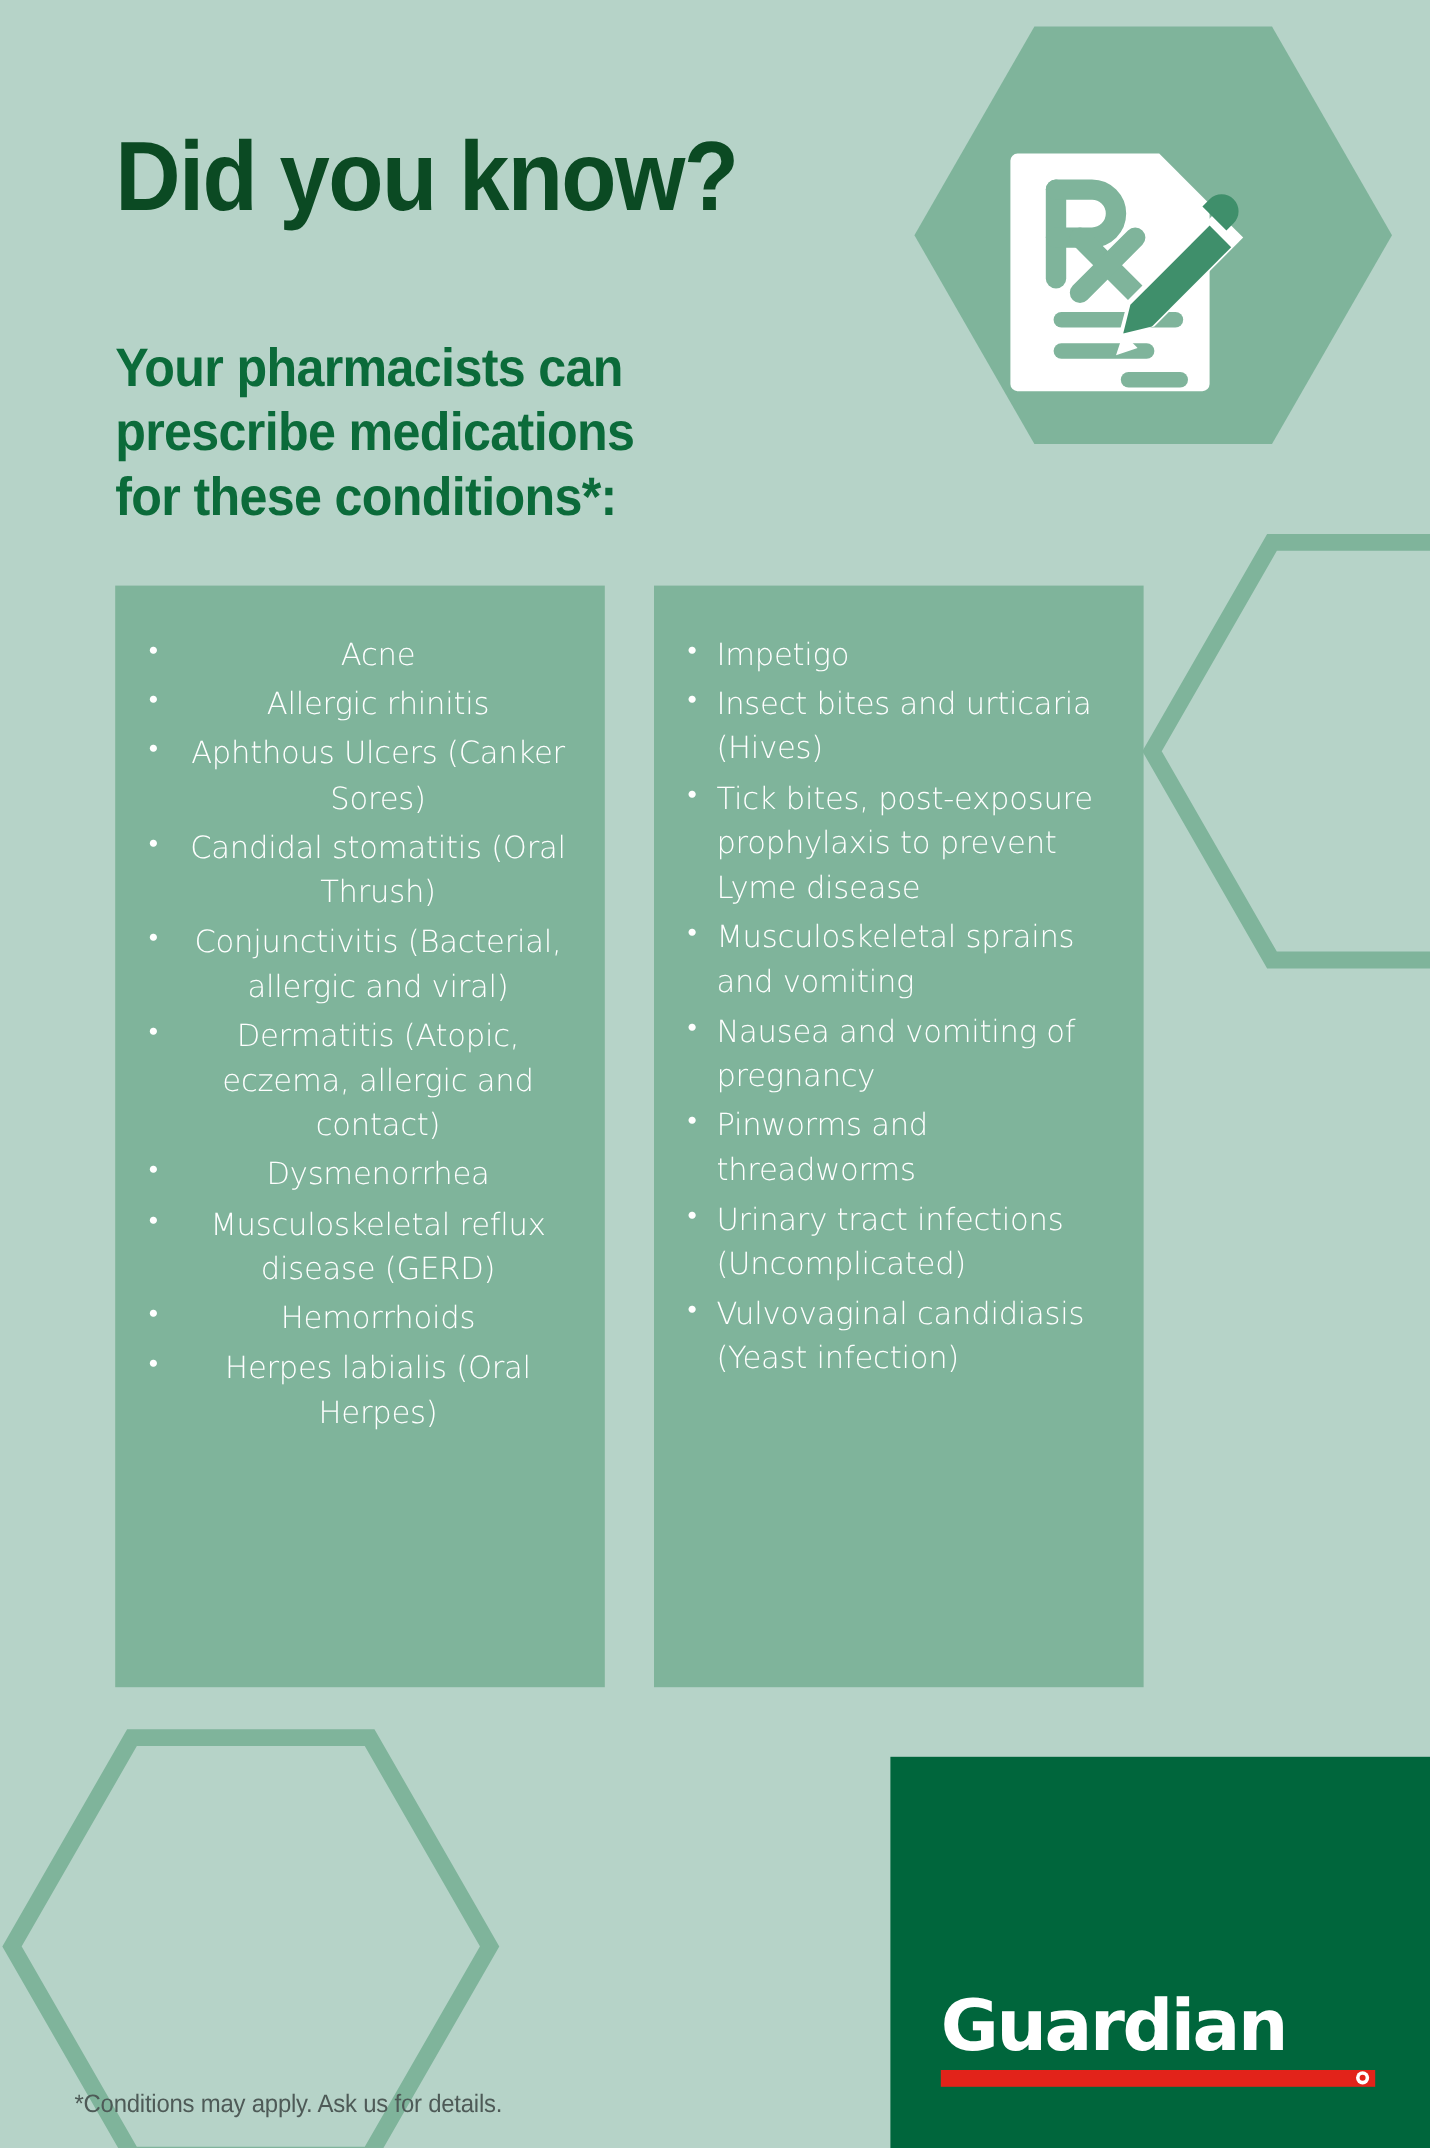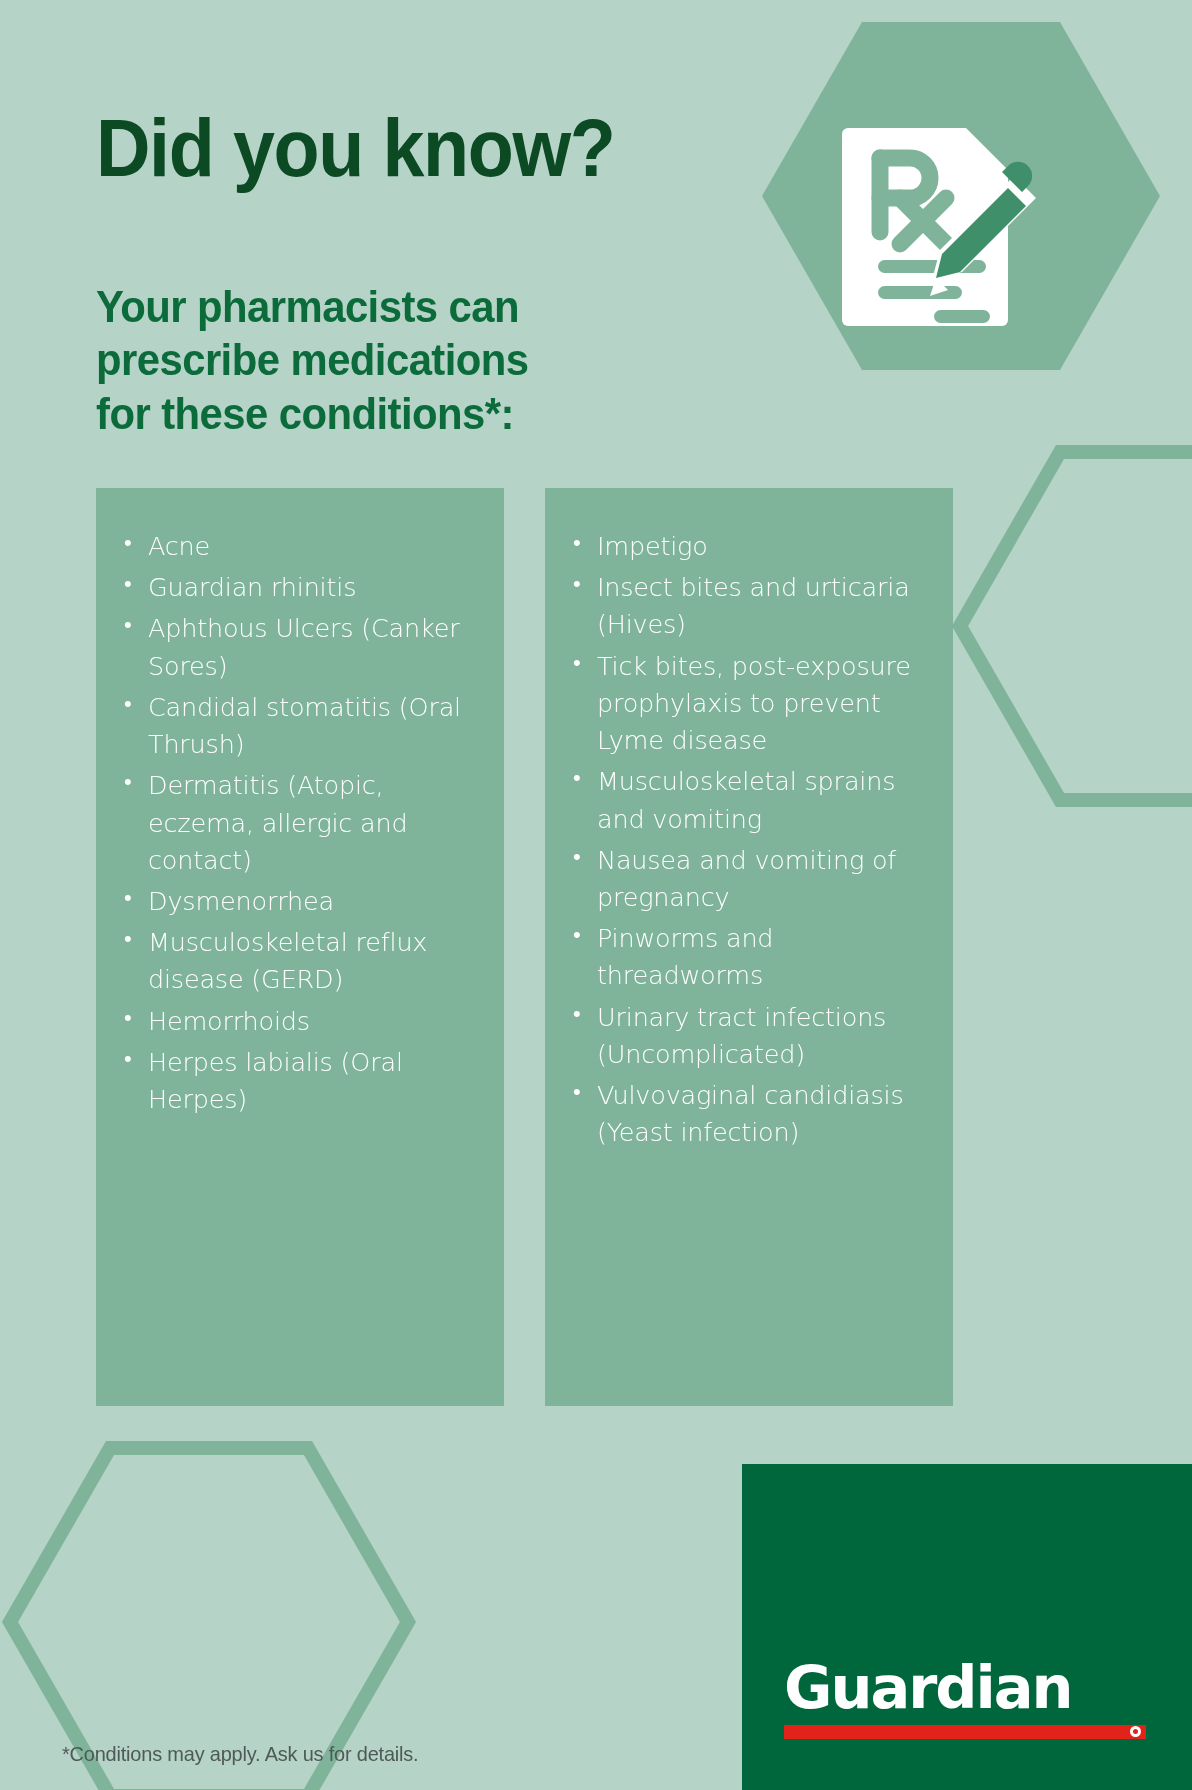--- a/index.html
+++ b/index.html
@@ -68,20 +68,21 @@
   .panel {
     position: absolute;
     background: #7fb49b;
     z-index: 4;
   }
   .panel-left {
     left: 96px;
     top: 488px;
     width: 408px;
     height: 918px;
+    text-align: center;
   }
   .panel-right {
     left: 545px;
     top: 488px;
     width: 408px;
     height: 918px;
   }
   ul.cond-list {
     list-style: none;
     margin: 0;
@@ -214,23 +215,24 @@
       <path d="M170 68 l18 18 -66 66 -24 6 6 -24 z" fill="#3f8f6b"></path>
       <path d="M98 158 l-6 18 18 -6 z" fill="#ffffff"></path>
       <path d="M170 46 a14 14 0 0 1 20 20 l-6 6 -20 -20 z" fill="#3f8f6b"></path>
     </g>
   </svg>
 </div>
 
 <div class="panel panel-left">
   <ul class="cond-list">
     <li>Acne</li>
-    <li>Guardian rhinitis</li>
+    <li>Allergic rhinitis</li>
     <li>Aphthous Ulcers (Canker Sores)</li>
     <li>Candidal stomatitis (Oral Thrush)</li>
+    <li>Conjunctivitis (Bacterial, allergic and viral)</li>
     <li>Dermatitis (Atopic, eczema, allergic and contact)</li>
     <li>Dysmenorrhea</li>
     <li>Musculoskeletal reflux disease (GERD)</li>
     <li>Hemorrhoids</li>
     <li>Herpes labialis (Oral Herpes)</li>
   </ul>
 </div>
 
 <div class="panel panel-right">
   <ul class="cond-list">

